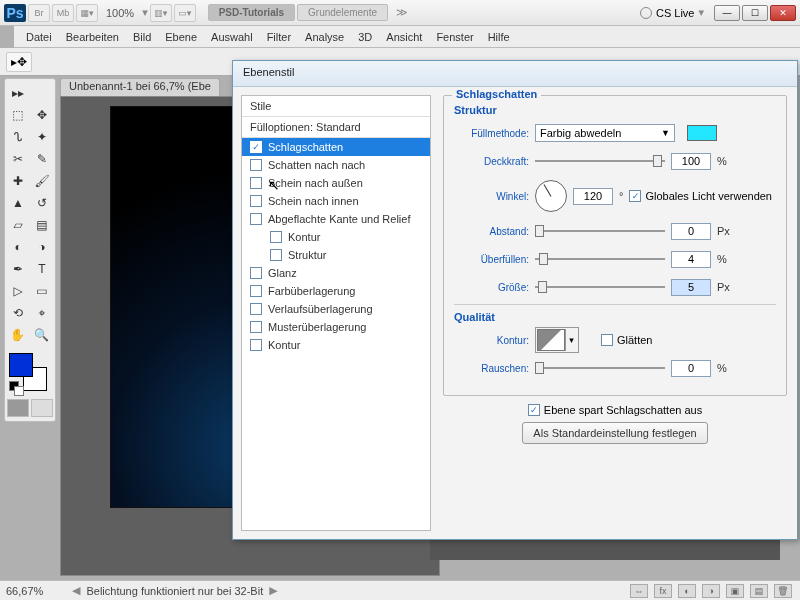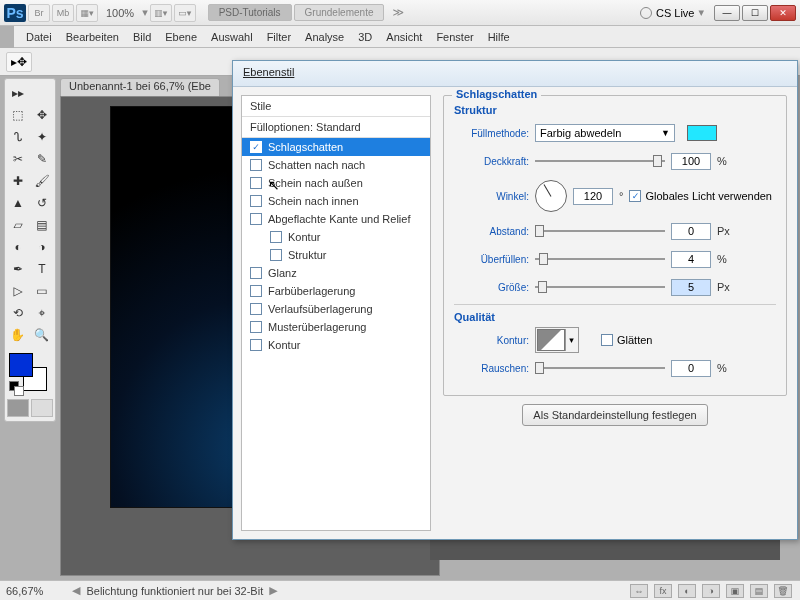--- a/index.html
+++ b/index.html
@@ -4,21 +4,21 @@
 <style>
 * { box-sizing: border-box; margin: 0; padding: 0; font-family: "Segoe UI", Tahoma, sans-serif; font-size: 11px; }
 body { background: #b0b0b0; width: 800px; height: 600px; overflow: hidden; position: relative; }
 
 
 .topbar { height: 26px; background: linear-gradient(#f7f7f7,#e6e6e6); border-bottom: 1px solid #bbb; display: flex; align-items: center; padding: 0 4px; gap: 2px; }
 .ps-icon { width: 22px; height: 18px; background:#0a3a66; color:#6bbaff; font-weight:bold; font-size:14px; display:flex; align-items:center; justify-content:center; border-radius:2px; }
 .top-btn { width:22px; height:18px; background:#eee; border:1px solid #ccc; border-radius:2px; display:flex; align-items:center; justify-content:center; font-size:9px; color:#888; }
 .zoom { margin: 0 6px; color:#555; }
 .top-pill { padding: 2px 10px; background:#ddd; border:1px solid #bbb; border-radius:2px; color:#888; font-size:10px; }
-.top-pill.dark { background:#bfbfbf; color:#666; }
+.top-pill.dark { background:#bfbfbf; color:#666;font-weight:bold; }
 .expand { margin:0 6px; color:#888; font-size:11px;}
 .cslive { display:flex; align-items:center; gap:4px; margin-left:auto; }
 .cs-circle{ width:12px;height:12px;border:1px solid #888;border-radius:50%;}
 .window-btns { display:flex; gap:2px; margin-left:8px;}
 .wbtn { width:26px; height:16px; border:1px solid #888; border-radius:2px; background:linear-gradient(#fafafa,#ddd); display:flex; align-items:center; justify-content:center; font-size:9px;}
 .wbtn.close { background:linear-gradient(#e36f6f,#c43a2f); color:#fff; border-color:#9a2f26;}
 
 
 .menubar { height: 22px; background:#ededed; border-bottom:1px solid #bbb; display:flex; align-items:center; gap:14px; padding:0 12px; color:#333;margin-left:14px; }
 .menubar span { cursor:default; }
@@ -53,21 +53,21 @@
 .statusbar .pct{ width:60px; }
 .statusbar .tri{ color:#888; }
 .panel-btns{ position:absolute; right:8px; bottom:2px; display:flex; gap:6px;}
 .panel-btns span{ width:18px; height:14px; background:#dcdcdc; border:1px solid #aaa; display:inline-flex; align-items:center; justify-content:center; font-size:9px; color:#666;}
 
 
 .layers-shadow{ position:absolute; left:430px; top:500px; width:350px; height:60px; background:#555;}
 
 
 .dialog{ position:absolute; left:232px; top:60px; width:566px; height:480px; background:#f3f3f3; border:1px solid #6f98b5; box-shadow: 2px 2px 6px rgba(0,0,0,.3);}
-.dlg-title{ height:26px; background:linear-gradient(#eef4fa,#dce8f3); border-bottom:1px solid #b6c6d5; padding:5px 10px; color:#222;text-decoration:underline; }
+.dlg-title{ height:26px; background:linear-gradient(#eef4fa,#dce8f3); border-bottom:1px solid #b6c6d5; padding:5px 10px; color:#222; }
 .dlg-body{ display:flex; height:calc(100% - 26px);}
 
 .styles-panel{ width:190px; border:1px solid #bbb; margin:8px; background:#fff; }
 .sp-head{ padding:4px 8px; border-bottom:1px solid #ddd; color:#333;}
 .sp-sub{ padding:4px 8px; border-bottom:1px solid #ddd; color:#333;}
 .style-item{ display:flex; align-items:center; gap:6px; padding:3px 8px; color:#333;}
 .style-item.indent{ padding-left:28px;}
 .style-item.selected{ background:#1e7fe0; color:#fff;}
 .style-item.selected .cb{ background:#fff; border-color:#fff;}
 .cb{ width:12px; height:12px; background:#fff; border:1px solid #6a8aaa; display:inline-flex; align-items:center; justify-content:center; font-size:9px; color:#1e6fd0;}
@@ -366,20 +366,26 @@
         <div class="row2">
           <span class="lbl">Rauschen:</span>
           <div class="slider">
               <div class="thumb" style="left:0"></div>
             </div>
           <span class="numbox">0</span>
           <span class="unit">%</span>
         </div>
       </div>
 
+      <div class="ebene-chk-row">
+        <span class="chk">
+            <span class="cb checked"></span>
+            <span>Ebene spart Schlagschatten aus</span>
+          </span>
+      </div>
       <div class="btn-row">
         <div class="btn">Als Standardeinstellung festlegen</div>
       </div>
     </div>
   </div>
 </div>
 
 <div class="cursor">↖</div>
 
 </body></html>

